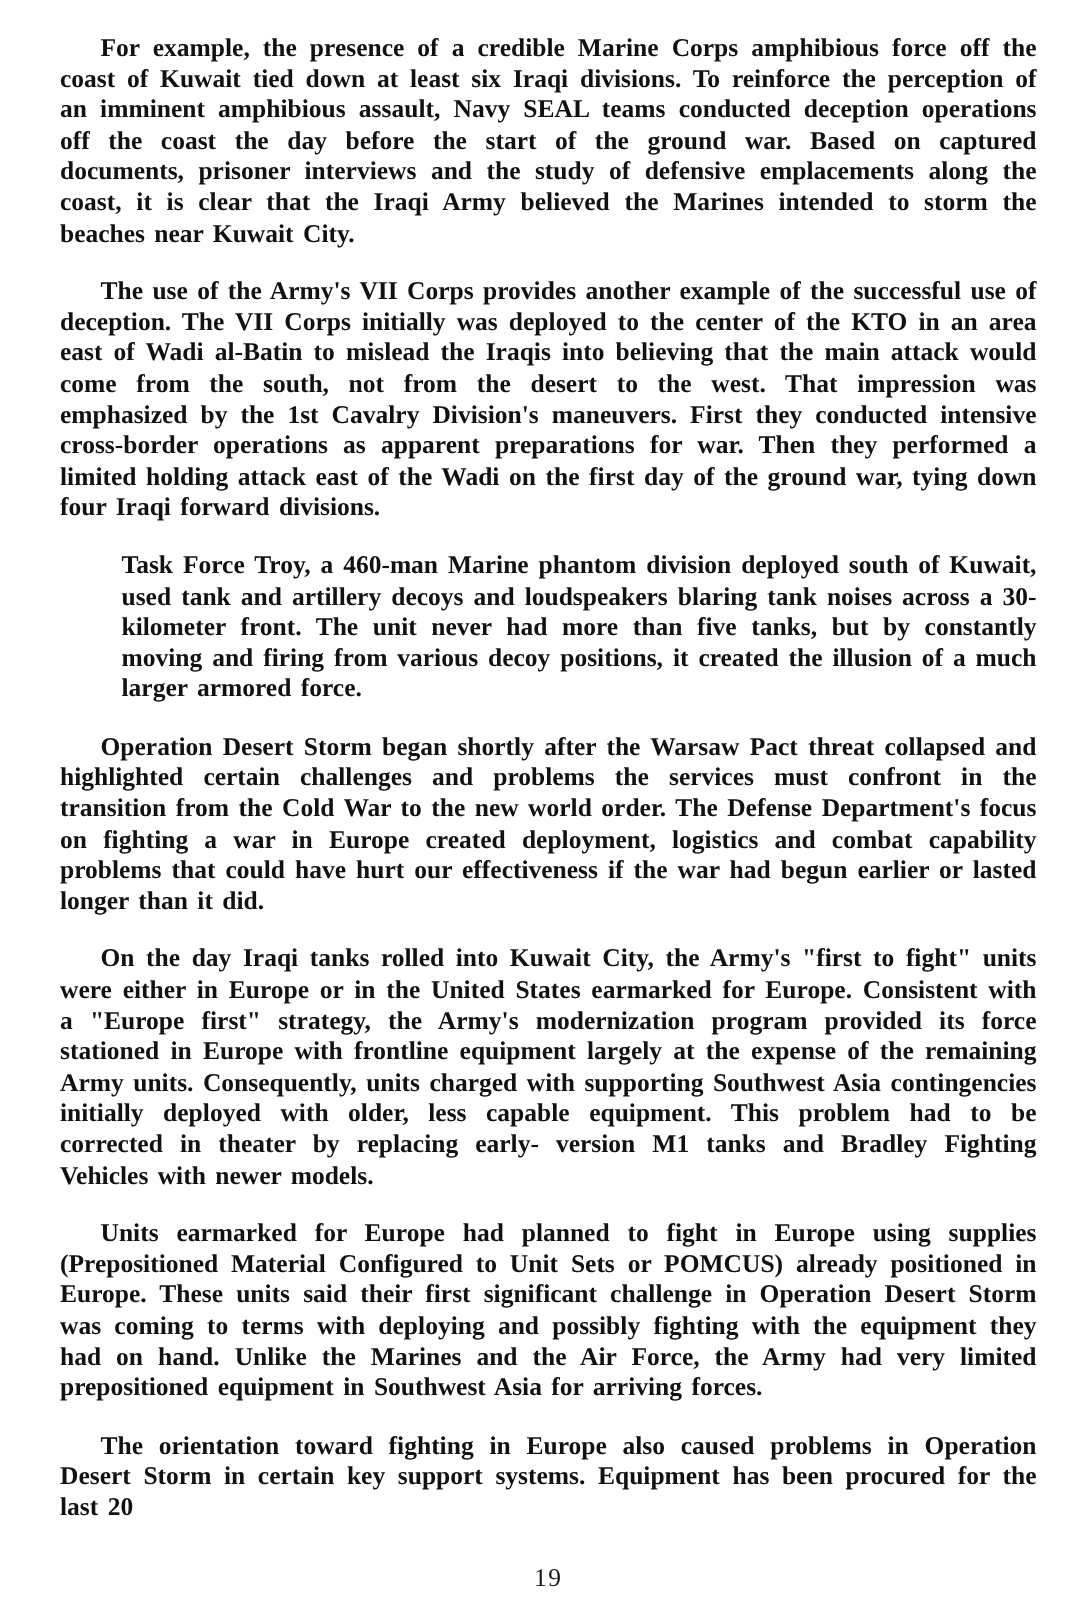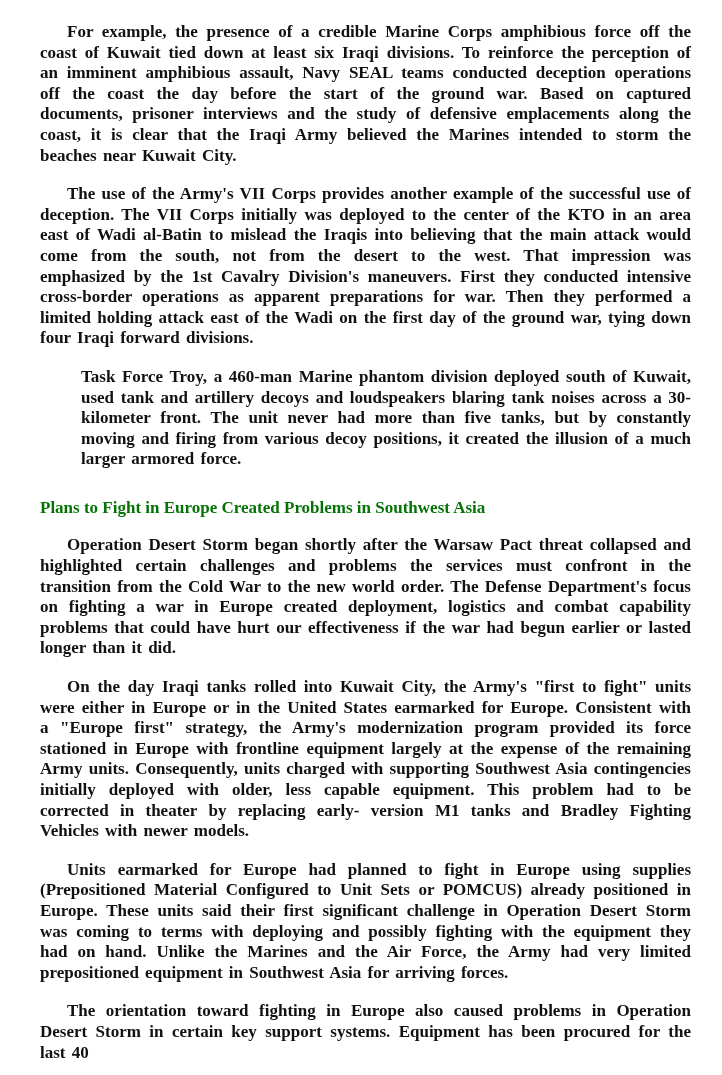--- a/index.html
+++ b/index.html
@@ -52,25 +52,24 @@
 <body>
 
 <div class="page">
 
   <p class="para">For example, the presence of a credible Marine Corps amphibious force off the coast of Kuwait tied down at least six Iraqi divisions. To reinforce the perception of an imminent amphibious assault, Navy SEAL teams conducted deception operations off the coast the day before the start of the ground war. Based on captured documents, prisoner interviews and the study of defensive emplacements along the coast, it is clear that the Iraqi Army believed the Marines intended to storm the beaches near Kuwait City.</p>
 
   <p class="para">The use of the Army's VII Corps provides another example of the successful use of deception. The VII Corps initially was deployed to the center of the KTO in an area east of Wadi al-Batin to mislead the Iraqis into believing that the main attack would come from the south, not from the desert to the west. That impression was emphasized by the 1st Cavalry Division's maneuvers. First they conducted intensive cross-border operations as apparent preparations for war. Then they performed a limited holding attack east of the Wadi on the first day of the ground war, tying down four Iraqi forward divisions.</p>
 
   <p class="para no-indent">Task Force Troy, a 460-man Marine phantom division deployed south of Kuwait, used tank and artillery decoys and loudspeakers blaring tank noises across a 30-kilometer front. The unit never had more than five tanks, but by constantly moving and firing from various decoy positions, it created the illusion of a much larger armored force.</p>
 
-  <h2 class="section-heading">Plans to Fight in Europe Created Problems in Southwest Asia</h2>
 
   <p class="para">Operation Desert Storm began shortly after the Warsaw Pact threat collapsed and highlighted certain challenges and problems the services must confront in the transition from the Cold War to the new world order. The Defense Department's focus on fighting a war in Europe created deployment, logistics and combat capability problems that could have hurt our effectiveness if the war had begun earlier or lasted longer than it did.</p>
 
   <p class="para">On the day Iraqi tanks rolled into Kuwait City, the Army's "first to fight" units were either in Europe or in the United States earmarked for Europe. Consistent with a "Europe first" strategy, the Army's modernization program provided its force stationed in Europe with frontline equipment largely at the expense of the remaining Army units. Consequently, units charged with supporting Southwest Asia contingencies initially deployed with older, less capable equipment. This problem had to be corrected in theater by replacing early- version M1 tanks and Bradley Fighting Vehicles with newer models.</p>
 
   <p class="para">Units earmarked for Europe had planned to fight in Europe using supplies (Prepositioned Material Configured to Unit Sets or POMCUS) already positioned in Europe. These units said their first significant challenge in Operation Desert Storm was coming to terms with deploying and possibly fighting with the equipment they had on hand. Unlike the Marines and the Air Force, the Army had very limited prepositioned equipment in Southwest Asia for arriving forces.</p>
 
-  <p class="para">The orientation toward fighting in Europe also caused problems in Operation Desert Storm in certain key support systems. Equipment has been procured for the last 40</p>
+  <p class="para">The orientation toward fighting in Europe also caused problems in Operation Desert Storm in certain key support systems. Equipment has been procured for the last 20</p>
 
   <div class="page-number">19</div>
 
 </div>
 
 </body></html>

